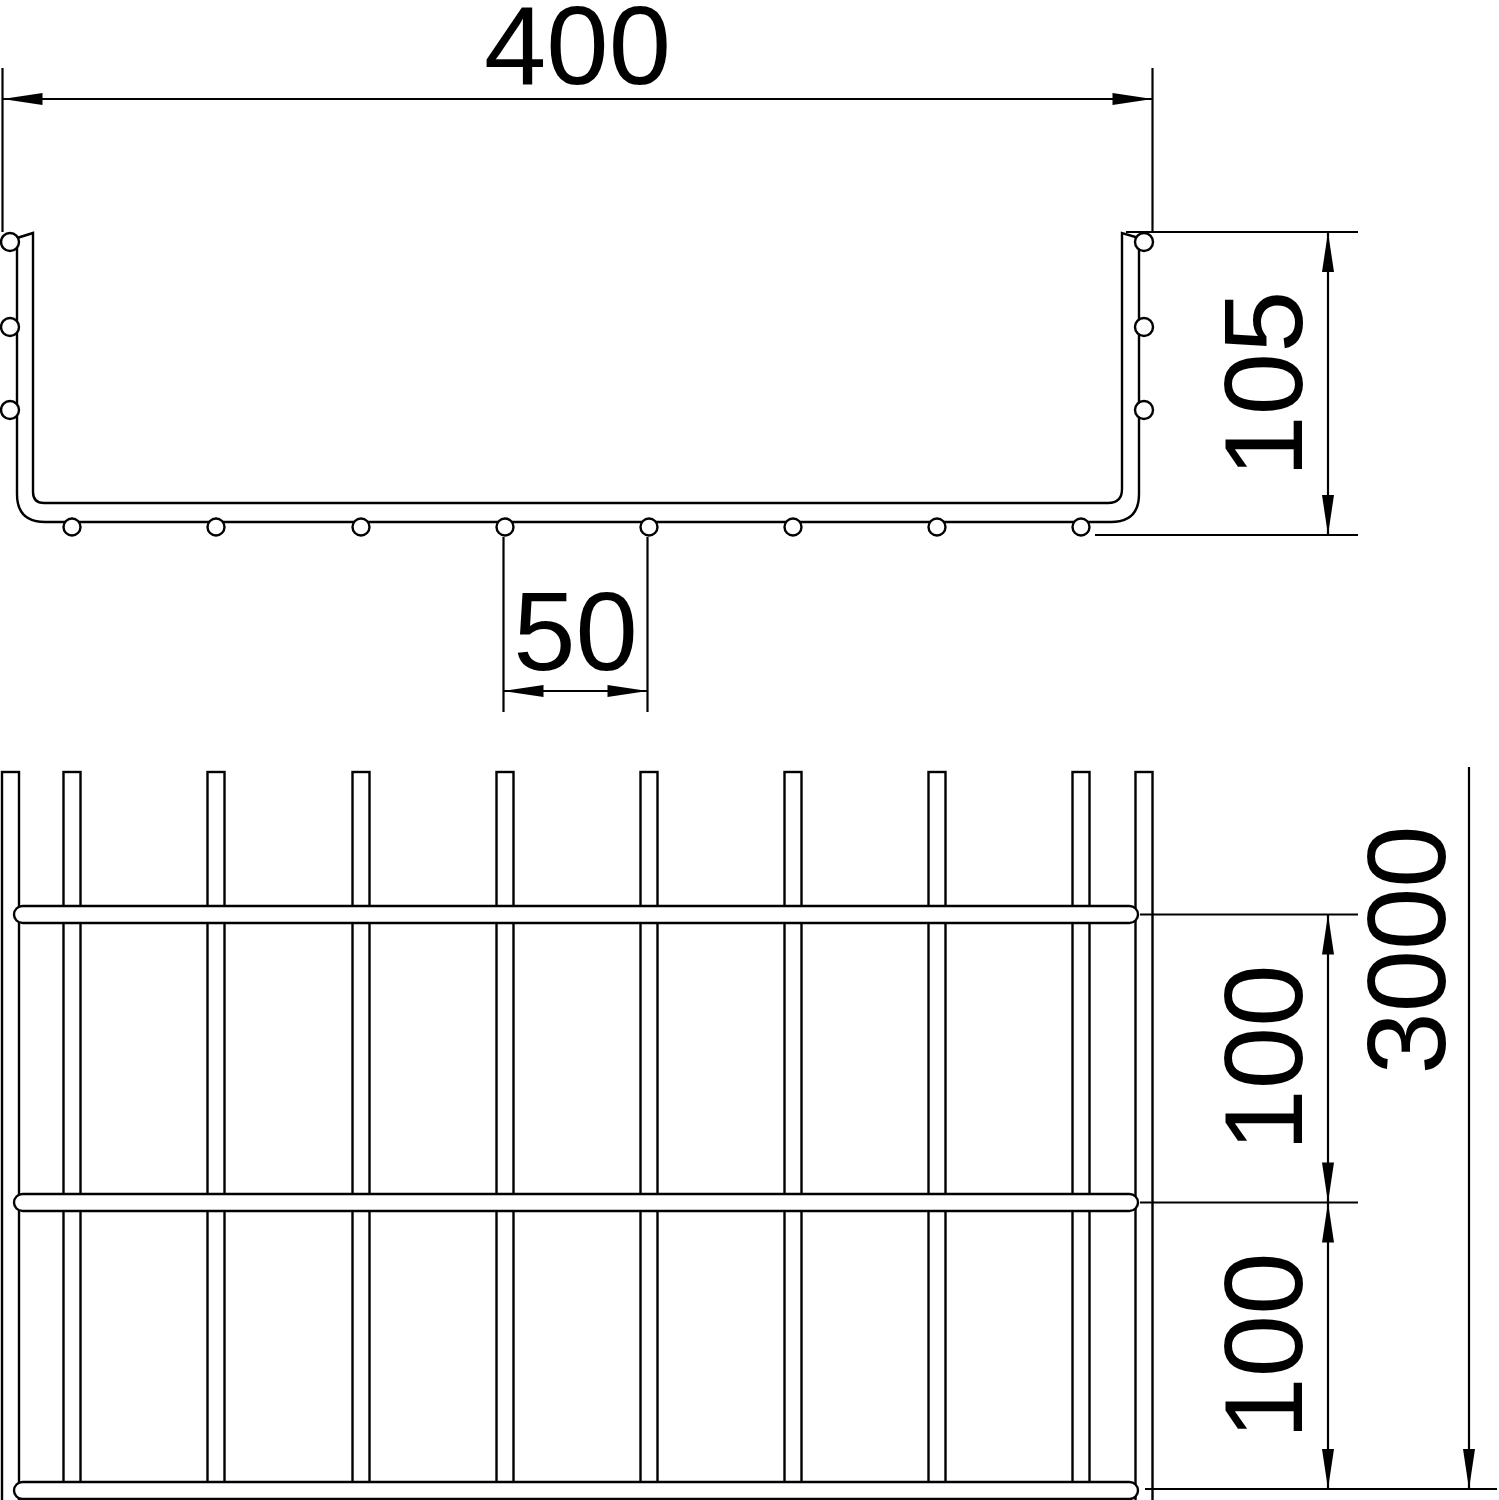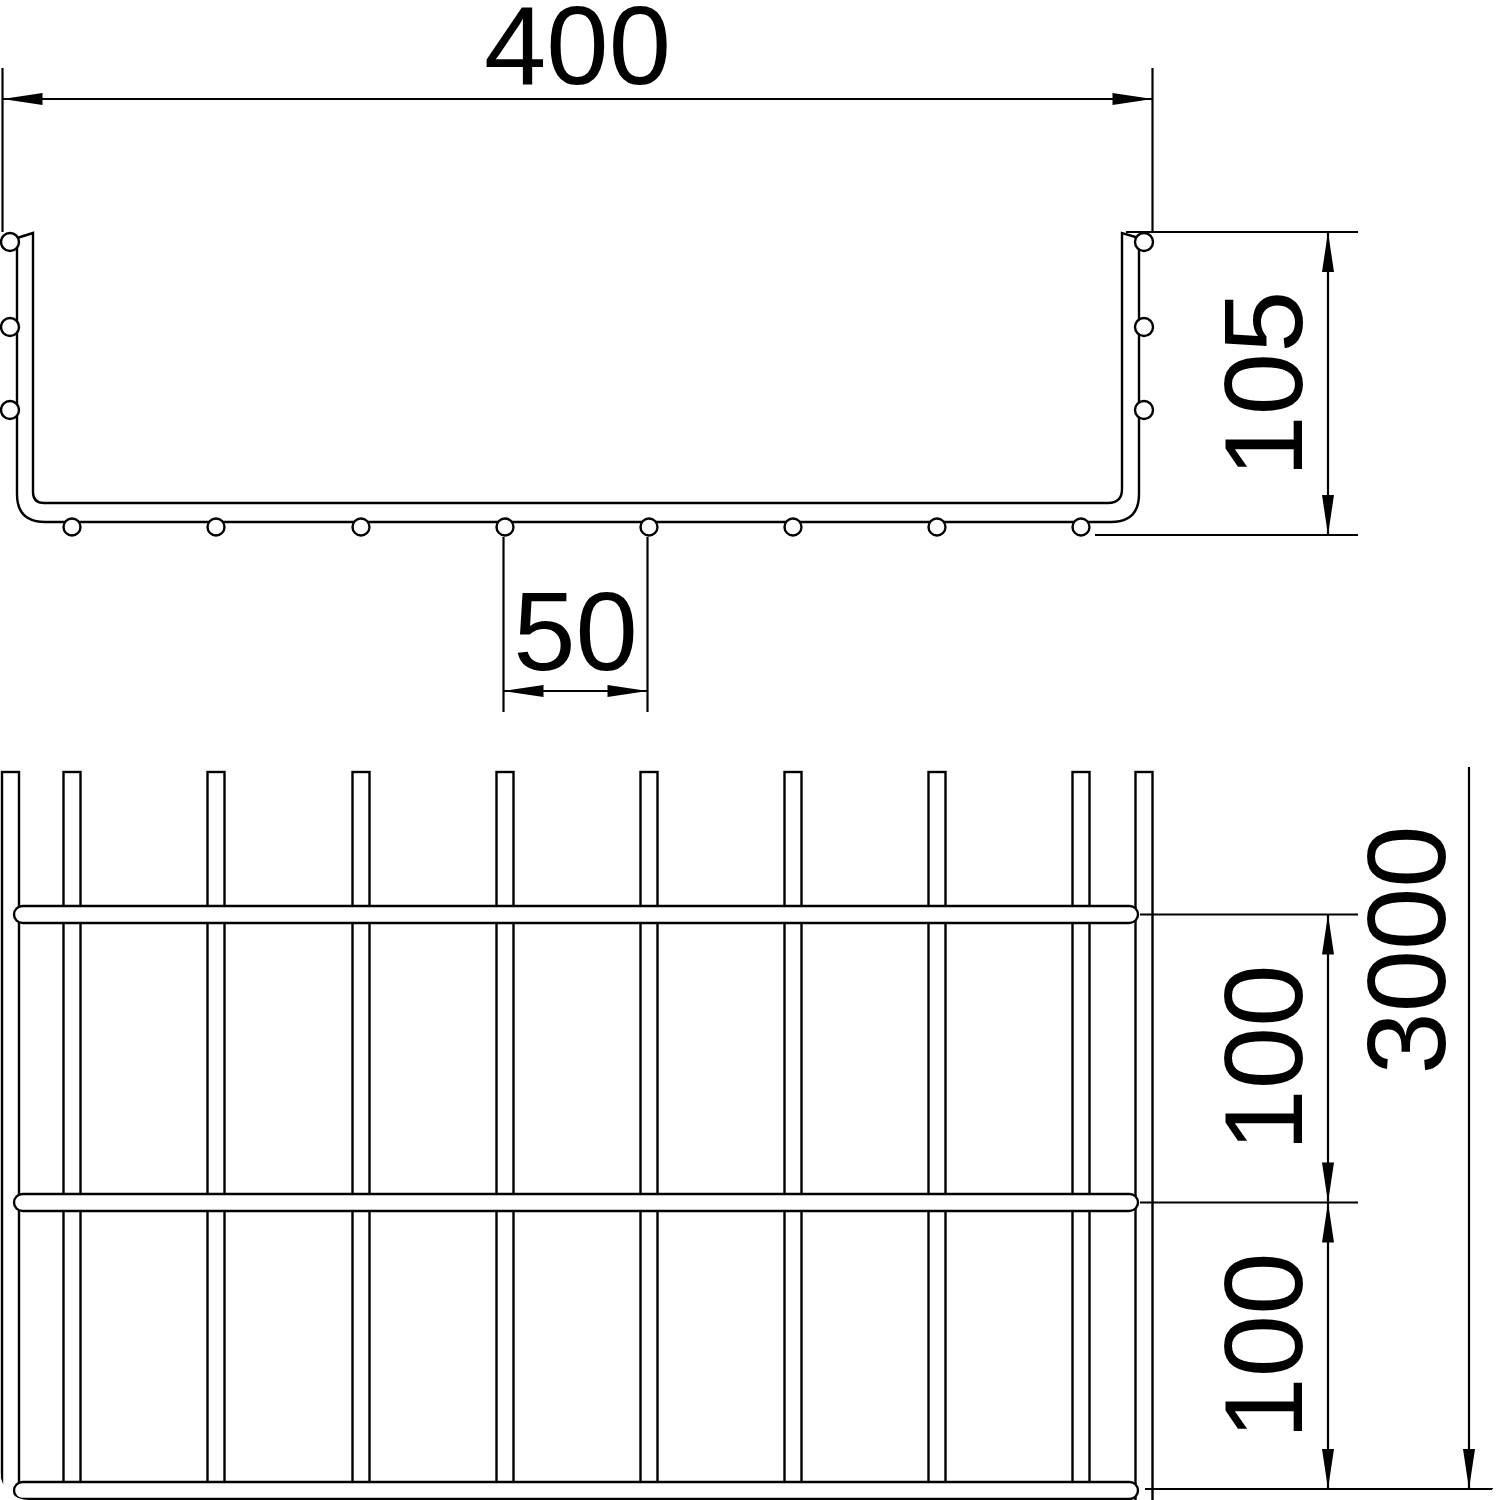--- a/index.html
+++ b/index.html
@@ -6,21 +6,20 @@
     margin: 0;
     padding: 0;
     background: #ffffff;
   }
   .drawing-wrap {
     width: 1499px;
     height: 1500px;
     background: #ffffff;
     position: relative;
     overflow: hidden;
-    border-radius: 29px;
   }
   svg {
     display: block;
   }
   .sheet {
     fill: #ffffff;
     stroke: #000000;
     stroke-width: 2.4;
   }
   .wire {

